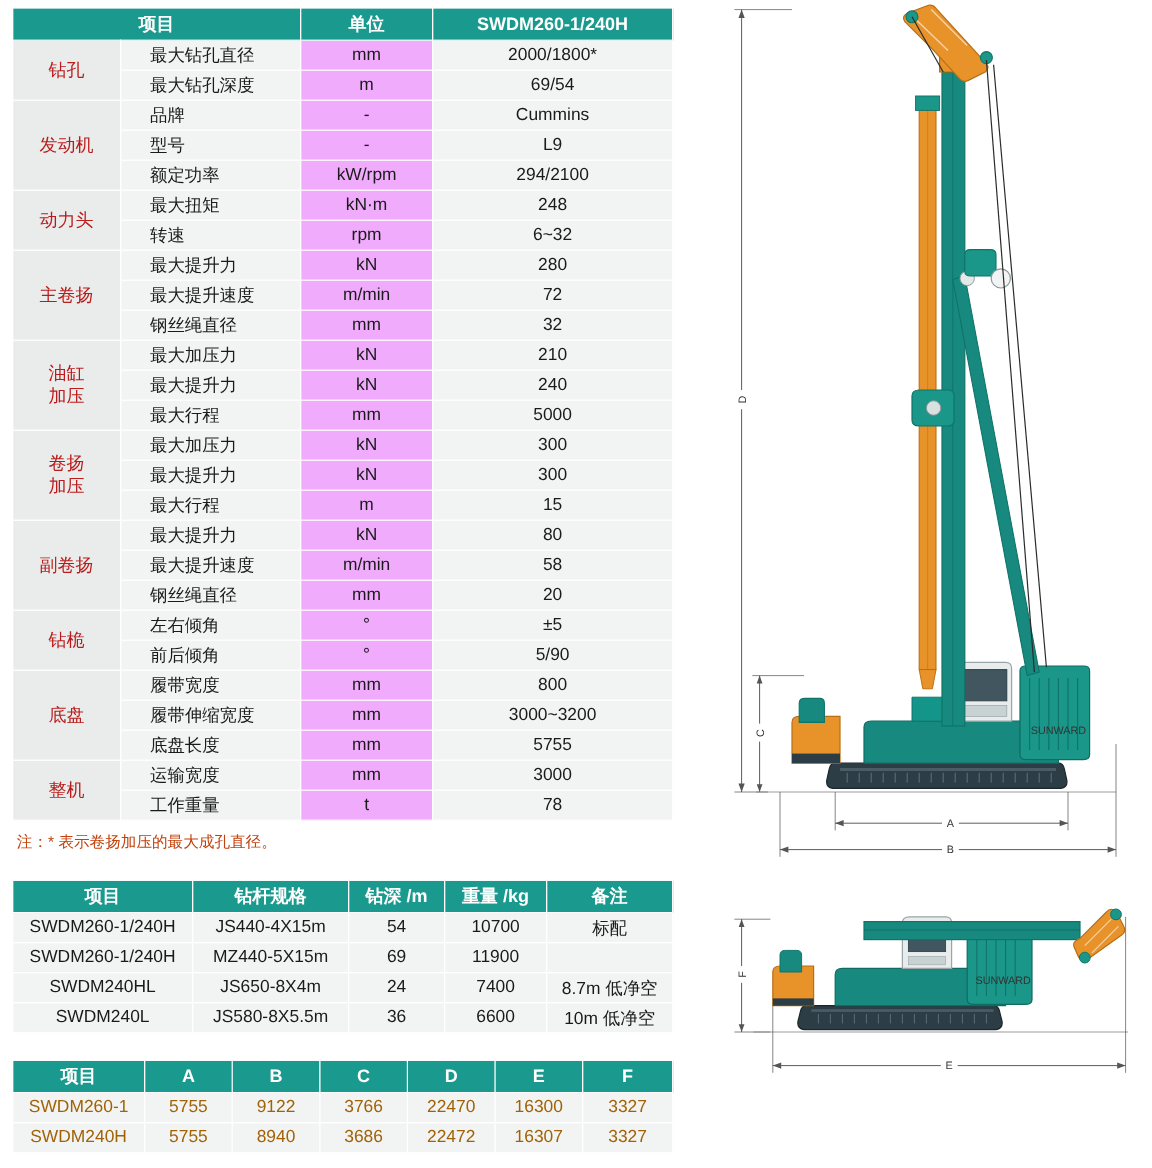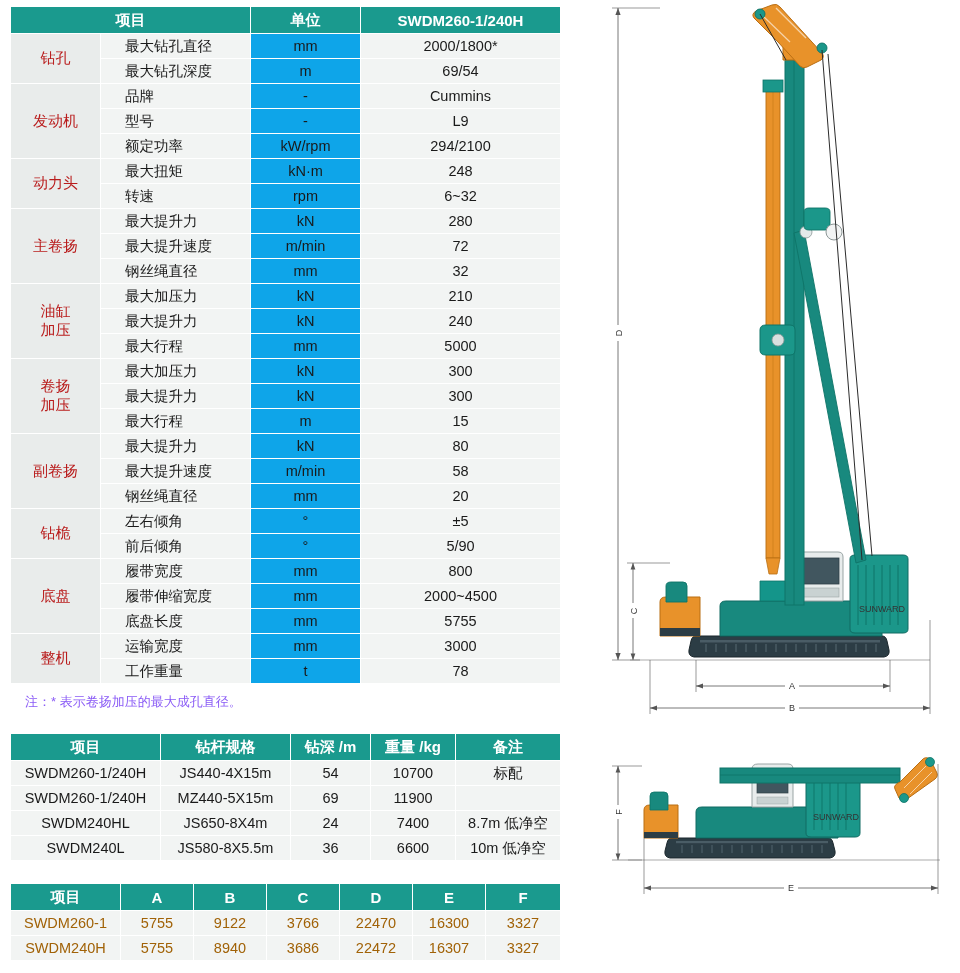--- a/index.html
+++ b/index.html
@@ -51,30 +51,30 @@
     background: #e9eceb;
     font-size: 15px;
     color: #b91c1c;
   }
   table.spec td.item {
     background: #f2f4f3;
     text-align: left;
     padding-left: 24px;
   }
   table.spec td.unit {
-    background: #0ea5e9;
+    background: #f0abfc;
   }
   table.spec td.val {
     background: #f2f4f3;
   }
   .note {
     font-size: 13px;
-    color: #8b5cf6;
+    color: #c2410c;
     margin-top: 9px;
-    margin-left: 15px;
+    margin-left: 4px;
   }
 
   
   table.t2 {
     border-collapse: collapse;
     width: 550px;
     table-layout: fixed;
     margin-top: 22px;
   }
   table.t2 th, table.t2 td {
@@ -274,21 +274,21 @@
 
         <tr>
           <td class="grp" rowspan="3">底盘</td>
           <td class="item">履带宽度</td>
           <td class="unit">mm</td>
           <td class="val">800</td>
         </tr>
         <tr>
           <td class="item">履带伸缩宽度</td>
           <td class="unit">mm</td>
-          <td class="val">2000~4500</td>
+          <td class="val">3000~3200</td>
         </tr>
         <tr>
           <td class="item">底盘长度</td>
           <td class="unit">mm</td>
           <td class="val">5755</td>
         </tr>
 
         <tr>
           <td class="grp" rowspan="2">整机</td>
           <td class="item">运输宽度</td>

